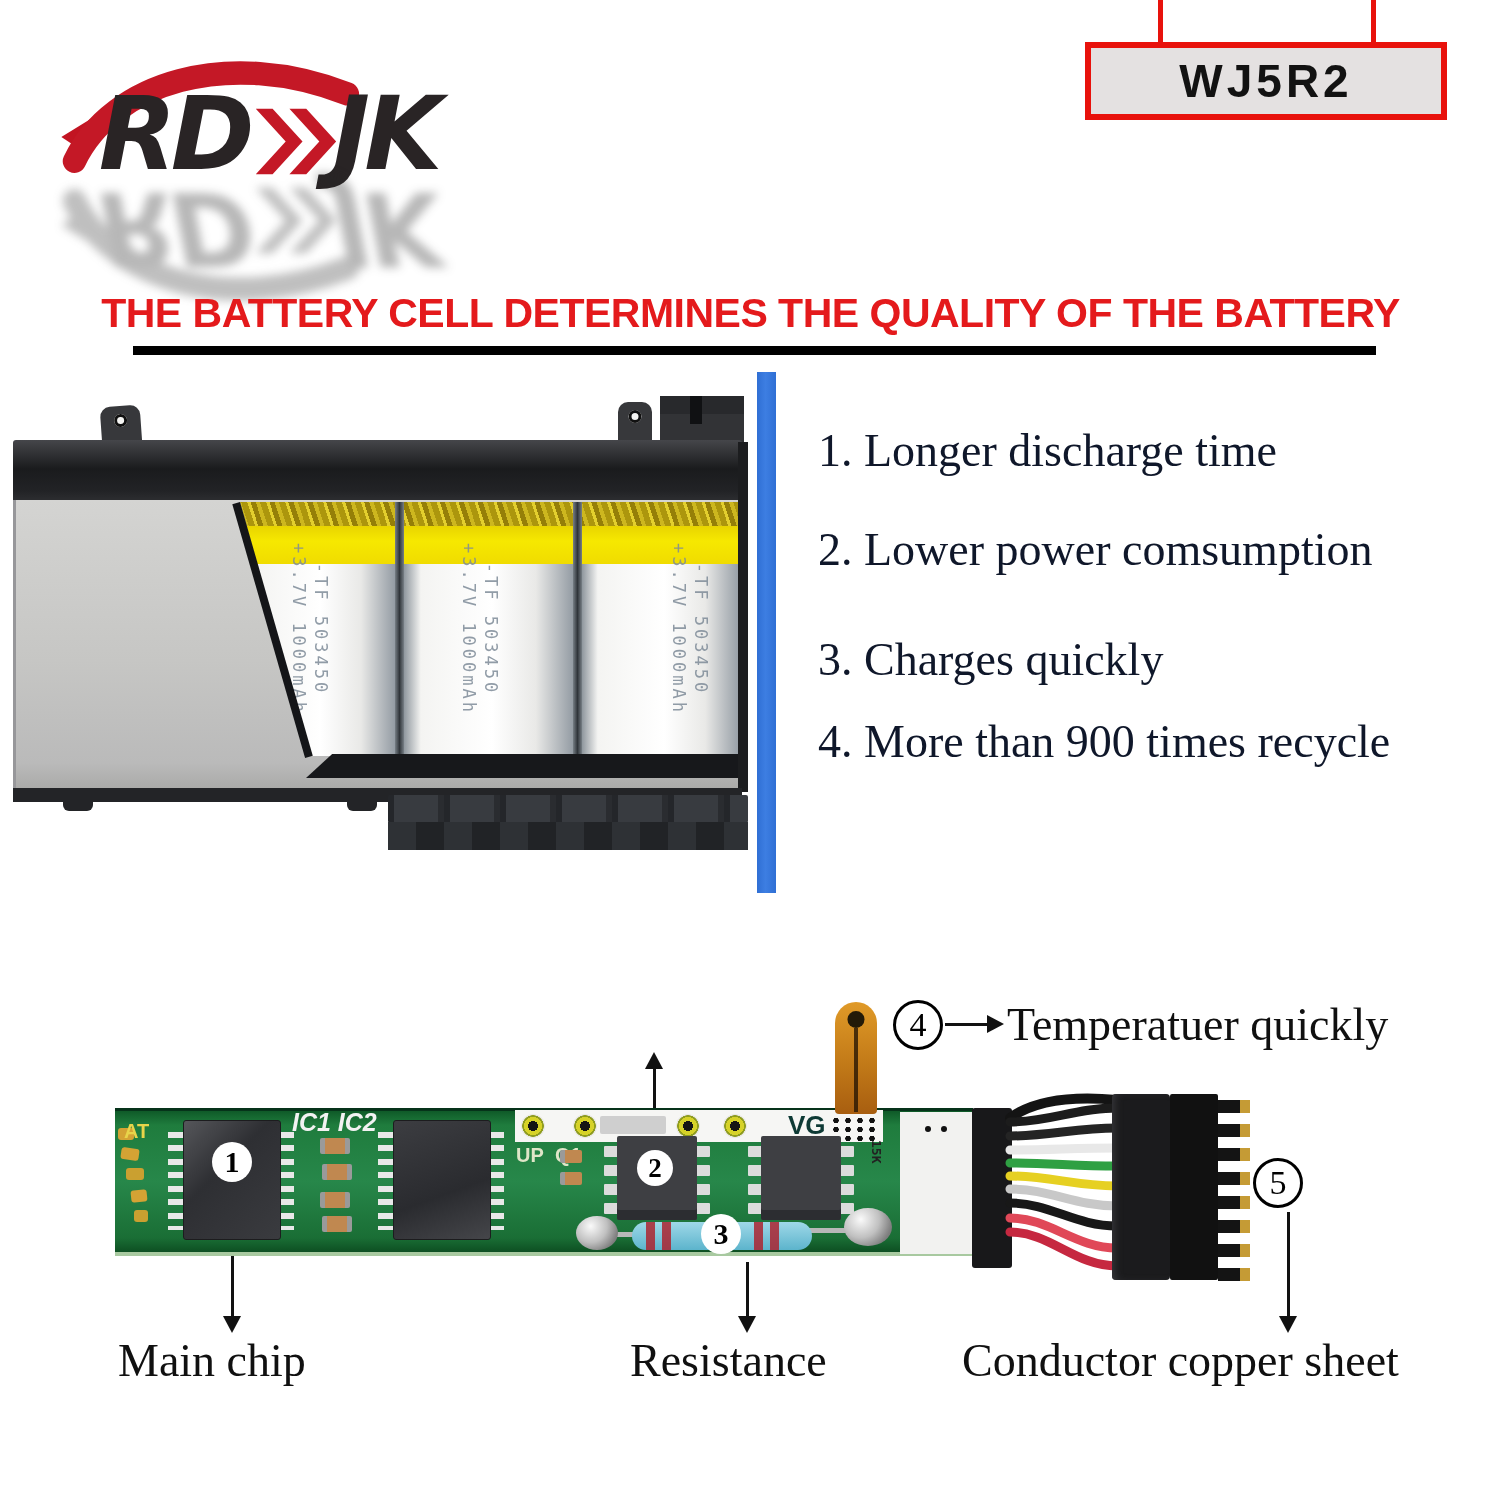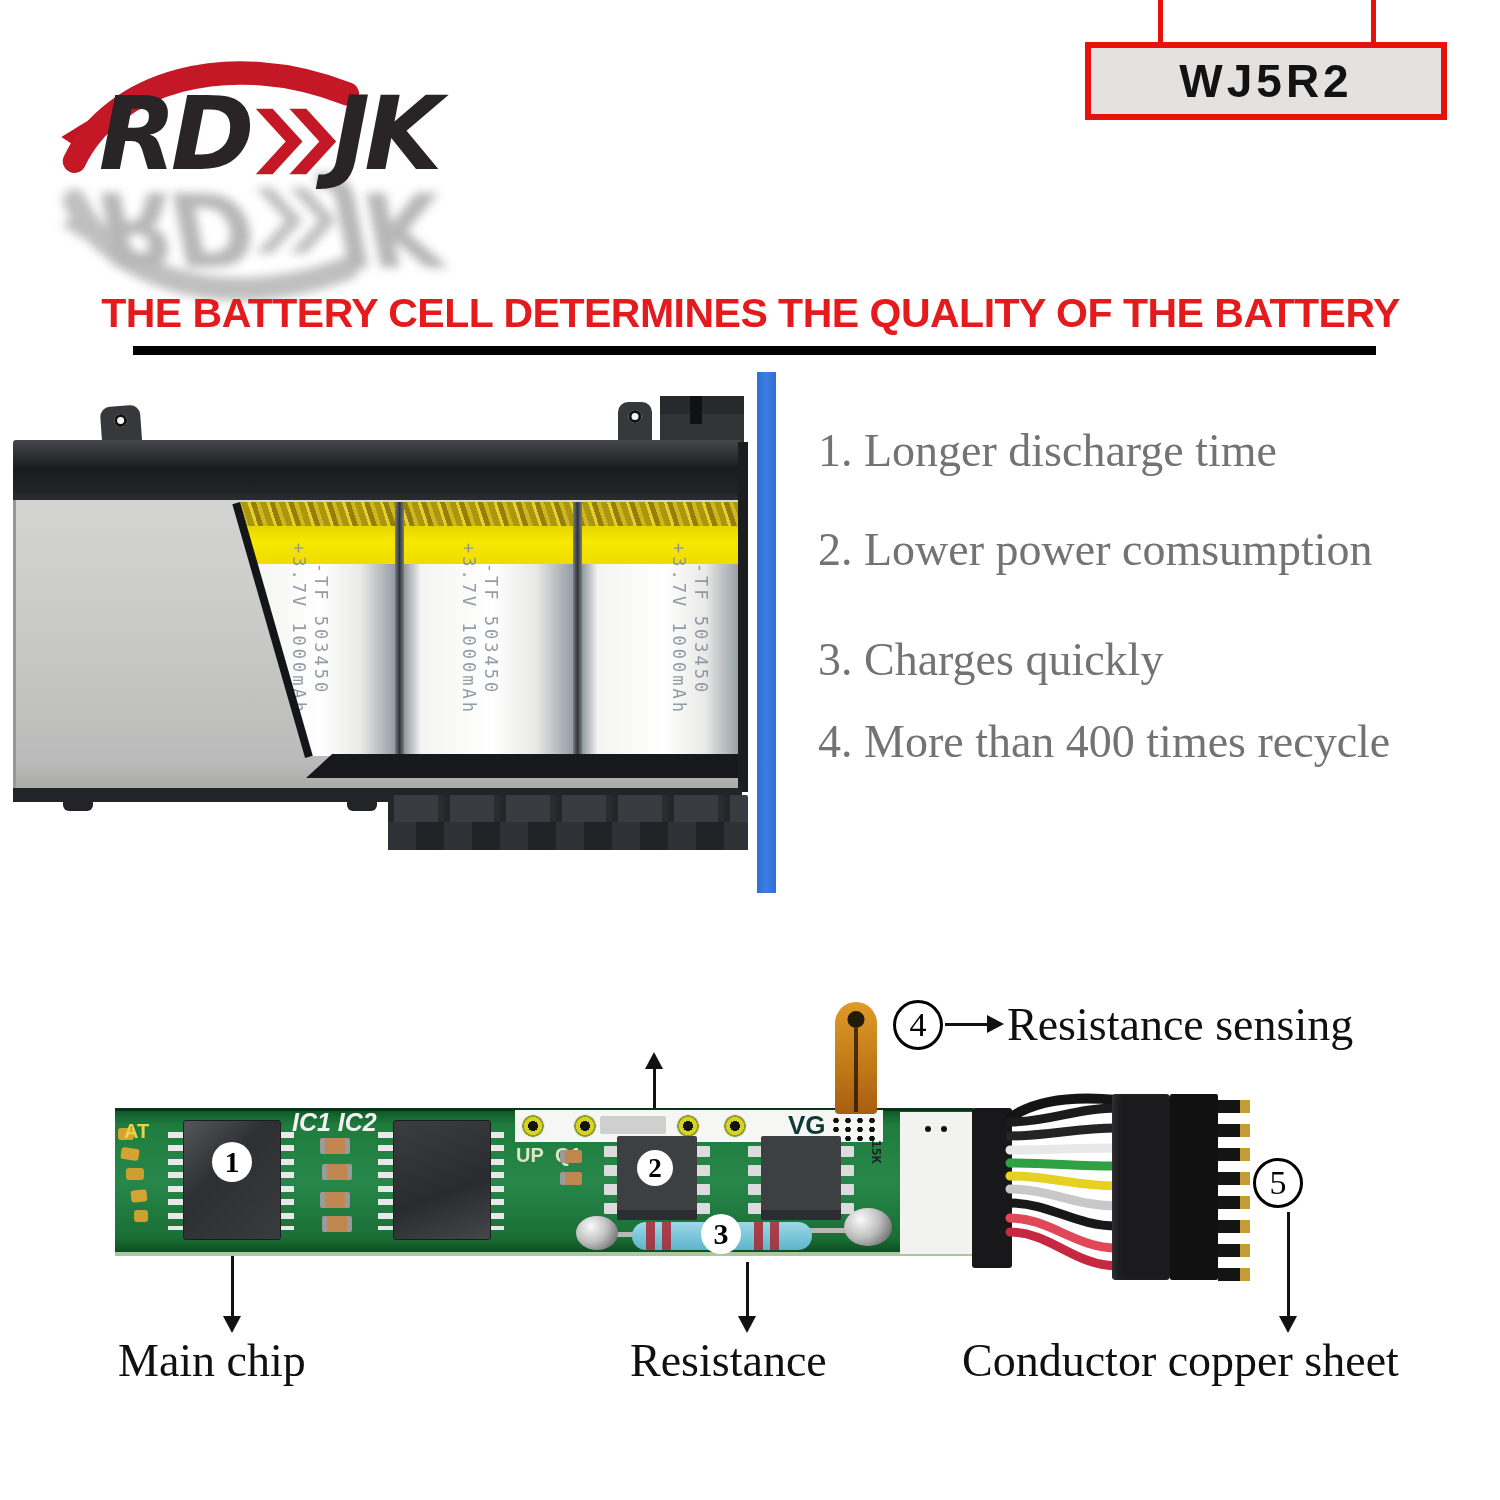--- a/index.html
+++ b/index.html
@@ -52,21 +52,21 @@
         display:grid;place-items:center;text-align:center;font-family:"DejaVu Sans Mono",monospace;
         font-size:17px;line-height:22px;letter-spacing:3px;color:#7e8b98;opacity:.85;}
   .diag-edge{left:240px;top:502px;width:264px;height:8px;background:#141518;
         transform:rotate(74deg);transform-origin:0 0;}
   .window-band{left:306px;top:754px;width:436px;height:24px;background:#17181b;
         clip-path:polygon(6% 0,100% 0,100% 100%,0 100%);}
   .blue-stripe{left:757px;top:372px;width:19px;height:521px;
         background:linear-gradient(90deg,#2f6fd4,var(--stripe-blue) 45%,#2f6fd4);}
 
   
-  .feat{left:818px;font-family:"Liberation Serif",serif;font-size:46px;color:#737373;white-space:nowrap;}
+  .feat{left:818px;font-family:"Liberation Serif",serif;font-size:46px;color:#0f172a;white-space:nowrap;}
 
   
   .callout{font-family:"Liberation Serif",serif;font-size:46px;color:#101010;white-space:nowrap;}
   .aline{background:#111;}
   .ahead-up{width:0;height:0;border-left:9px solid transparent;border-right:9px solid transparent;
             border-bottom:17px solid #111;}
   .ahead-down{width:0;height:0;border-left:9px solid transparent;border-right:9px solid transparent;
             border-top:17px solid #111;}
   .ahead-right{width:0;height:0;border-top:9px solid transparent;border-bottom:9px solid transparent;
             border-left:17px solid #111;}
@@ -195,35 +195,35 @@
   <div class="abs ribbed2"></div>
   <div class="abs blue-stripe"></div>
 
   <div class="abs feat" style="top:424px;">
     <span>1.</span> <span>Longer discharge time</span></div>
   <div class="abs feat" style="top:523px;text-align:center;">
     <span>2.</span> <span>Lower power comsumption</span></div>
   <div class="abs feat" style="top:621px;margin-top:12px;">
     <span>3.</span> <span>Charges quickly</span></div>
   <div class="abs feat" style="top:715px;">
-    <span>4.</span> <span>More than 400 times recycle</span></div>
+    <span>4.</span> <span>More than 900 times recycle</span></div>
 
   <div class="abs ahead-up" style="left:645px;top:1052px;"></div>
   <div class="abs aline" style="left:653px;top:1066px;width:3px;height:84px;"></div>
 
   <div class="abs temp-sensor">
     <div class="hole2"></div>
     <div class="slit"></div>
   </div>
   <div class="abs marker outlined" style="left:893px;top:1000px;width:50px;height:50px;font-size:34px;">
       <span>4</span>
     </div>
   <div class="abs aline" style="left:945px;top:1023px;width:42px;height:3px;"></div>
   <div class="abs ahead-right" style="left:987px;top:1015px;"></div>
-  <div class="abs callout" style="left:1007px;top:998px;">Resistance sensing</div>
+  <div class="abs callout" style="left:1007px;top:998px;">Temperatuer quickly</div>
 
   <div class="abs pcb"></div>
 
   <div class="abs" style="left:118px;top:1128px;width:16px;height:12px;background:#d4a334;border-radius:3px;"></div>
   <div class="abs" style="left:121px;top:1148px;width:18px;height:12px;background:#d4a334;border-radius:3px;transform:rotate(8deg);"></div>
   <div class="abs" style="left:126px;top:1168px;width:18px;height:12px;background:#caa030;border-radius:3px;"></div>
   <div class="abs" style="left:131px;top:1190px;width:16px;height:12px;background:#d4a334;border-radius:3px;transform:rotate(-6deg);"></div>
   <div class="abs" style="left:134px;top:1210px;width:14px;height:12px;background:#caa030;border-radius:3px;"></div>
   <div class="abs silk" style="left:124px;top:1120px;font-size:20px;color:#e8d44a;">AT</div>
 

